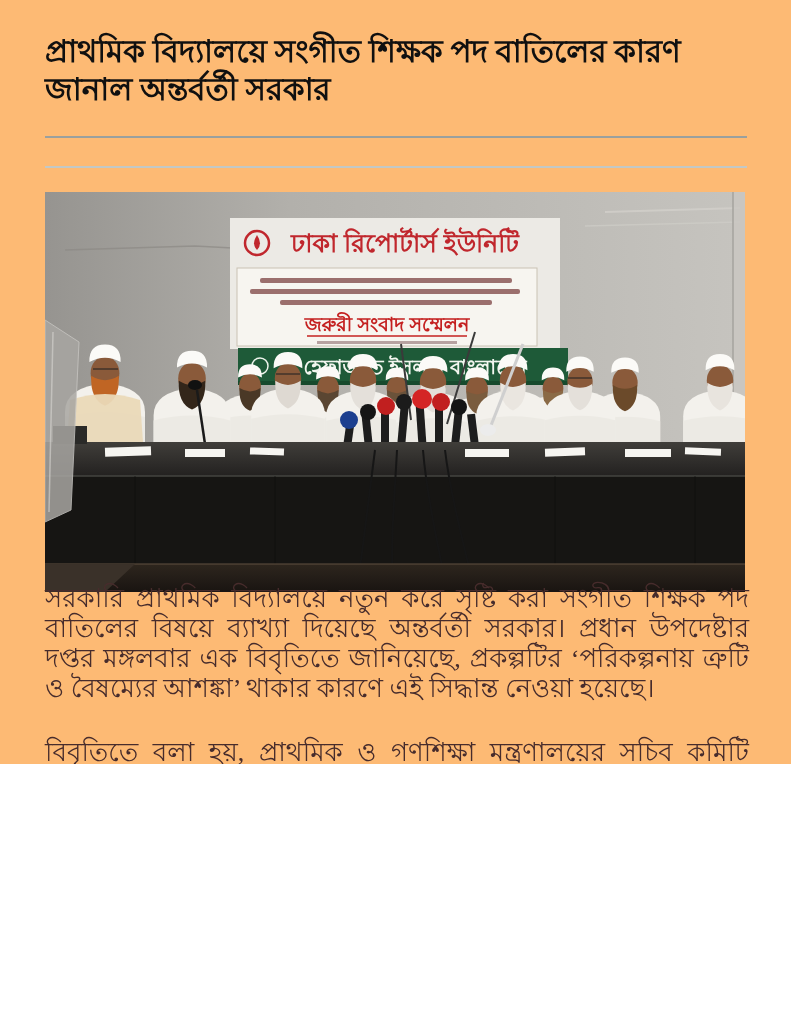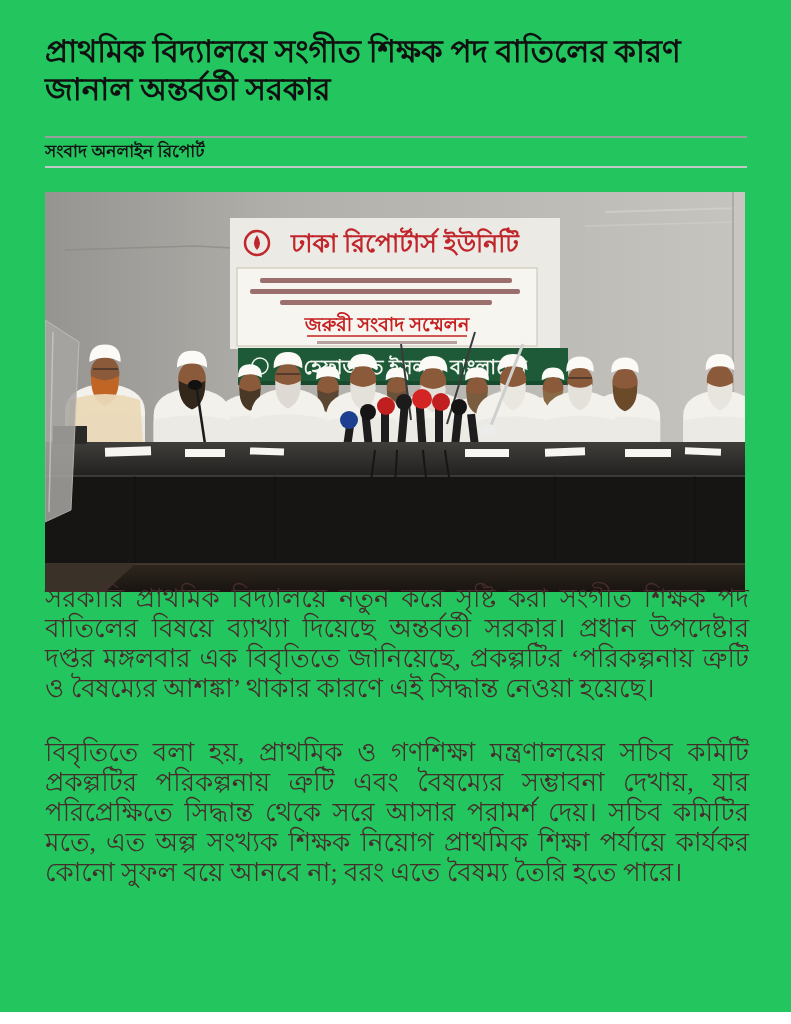--- a/index.html
+++ b/index.html
@@ -1,16 +1,16 @@
 <!DOCTYPE html>
 <html lang="bn"><head>
 <meta charset="utf-8">
 <style>
   html,body{margin:0;padding:0;background:#ffffff;}
-  .page{position:relative;width:791px;height:1012px;background:#22c55e;overflow:hidden;
+  .page{position:relative;width:791px;height:764px;background:#fdba74;overflow:hidden;
         font-family:"Liberation Sans", sans-serif;}
   .headline{position:absolute;left:45px;top:33px;width:668px;margin:0;
             font-size:31px;line-height:38px;font-weight:700;color:#101010;
             font-family:"Liberation Serif", serif;}
   .byline-bar{position:absolute;left:45px;top:136px;width:702px;height:28px;
               border-top:2px solid #9aa09e;border-bottom:2px solid #c2c8c6;
               display:flex;align-items:center;justify-content:space-between;}
   .byline{font-size:17px;font-weight:700;color:#141414;}
   .date{font-size:15.5px;color:#222222;}
   .photo{position:absolute;left:45px;top:192px;width:700px;height:400px;background:#b3b1ac;}
@@ -23,21 +23,20 @@
   .svg-bn-title{font-weight:bold;}
 </style>
 </head>
 <body>
 
 <div class="page">
 
   <h1 class="headline">প্রাথমিক বিদ্যালয়ে সংগীত শিক্ষক পদ বাতিলের কারণ জানাল অন্তর্বর্তী সরকার</h1>
 
   <div class="byline-bar">
-    <span class="byline">সংবাদ অনলাইন রিপোর্ট</span>
   </div>
 
   <div class="photo">
     <svg viewBox="0 0 700 400" preserveAspectRatio="none">
       <defs>
         <linearGradient id="wallGrad" x1="0" y1="0" x2="1" y2="0">
           <stop offset="0" stop-color="#969490"></stop>
           <stop offset="0.35" stop-color="#b2b0ab"></stop>
           <stop offset="1" stop-color="#c6c4bf"></stop>
         </linearGradient>

